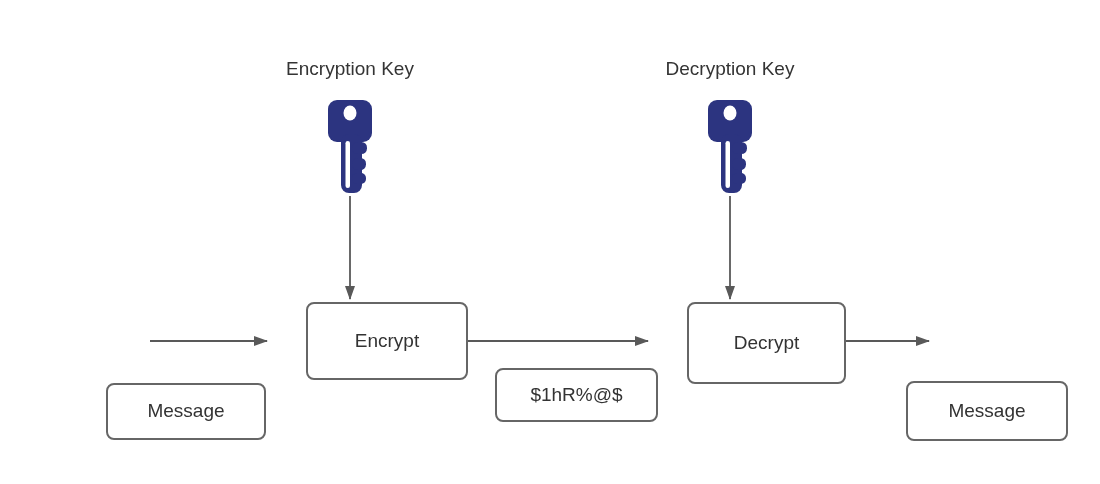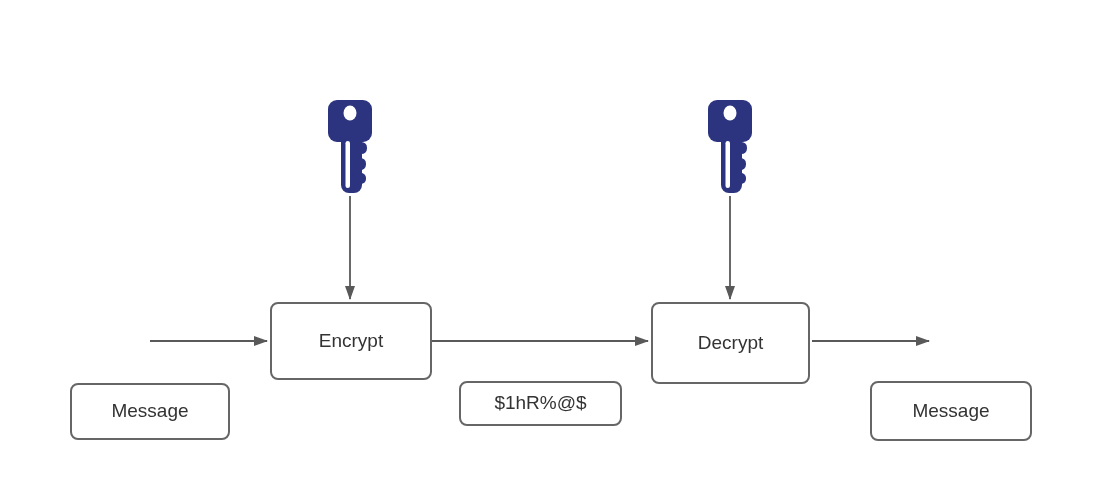--- a/index.html
+++ b/index.html
@@ -27,36 +27,37 @@
     box-sizing: border-box;
     background: #ffffff;
     border: 2px solid #666666;
     border-radius: 8px;
     display: flex;
     align-items: center;
     justify-content: center;
     color: #333333;
     font-size: 19px;
     line-height: 1.2;
+    margin-left: 36px;
   }
   .key-label {
     position: absolute;
     width: 220px;
     text-align: center;
     color: #343434;
     font-size: 19px;
     line-height: 24px;
     top: 57px;
   }
   .key-label.enc { left: 240px; }
   .key-label.dec { left: 620px; }
   .node.encrypt  { left: 270px; top: 302px; width: 162px; height: 78px; }
   .node.decrypt  { left: 651px; top: 302px; width: 159px; height: 82px; }
   .node.msg-in   { left: 70px;  top: 383px; width: 160px; height: 57px; }
-  .node.cipher   { left: 459px; top: 381px; width: 163px; height: 45px; }
+  .node.cipher   { left: 459px; top: 368px; width: 163px; height: 54px; }
   .node.msg-out  { left: 870px; top: 381px; width: 162px; height: 60px; }
 </style>
 </head>
 <body>
 
 <div class="canvas">
 
   <svg class="connector-layer" viewBox="0 0 1100 484" xmlns="http://www.w3.org/2000/svg">
     <defs>
       <marker id="arrowhead" viewBox="0 0 14 10" refX="13" refY="5" markerWidth="14" markerHeight="10" markerUnits="userSpaceOnUse" orient="auto">
@@ -76,21 +77,23 @@
     <line x1="150" y1="341" x2="267" y2="341" stroke="#595959" stroke-width="2" marker-end="url(#arrowhead)"></line>
     <line x1="432" y1="341" x2="648" y2="341" stroke="#595959" stroke-width="2" marker-end="url(#arrowhead)"></line>
     <line x1="812" y1="341" x2="929" y2="341" stroke="#595959" stroke-width="2" marker-end="url(#arrowhead)"></line>
     <line x1="350" y1="196" x2="350" y2="299" stroke="#595959" stroke-width="1.8" marker-end="url(#arrowhead)"></line>
     <line x1="730" y1="196" x2="730" y2="299" stroke="#595959" stroke-width="1.8" marker-end="url(#arrowhead)"></line>
 
     <use href="#key-def" x="328" y="100"></use>
     <use href="#key-def" x="708" y="100"></use>
   </svg>
 
+  <div class="key-label enc">Encryption Key</div>
 
+  <div class="key-label dec">Decryption Key</div>
 
   <div class="node encrypt">
     <span>Encrypt</span>
   </div>
 
   <div class="node decrypt">
     <span>Decrypt</span>
   </div>
 
   <div class="node msg-in">

